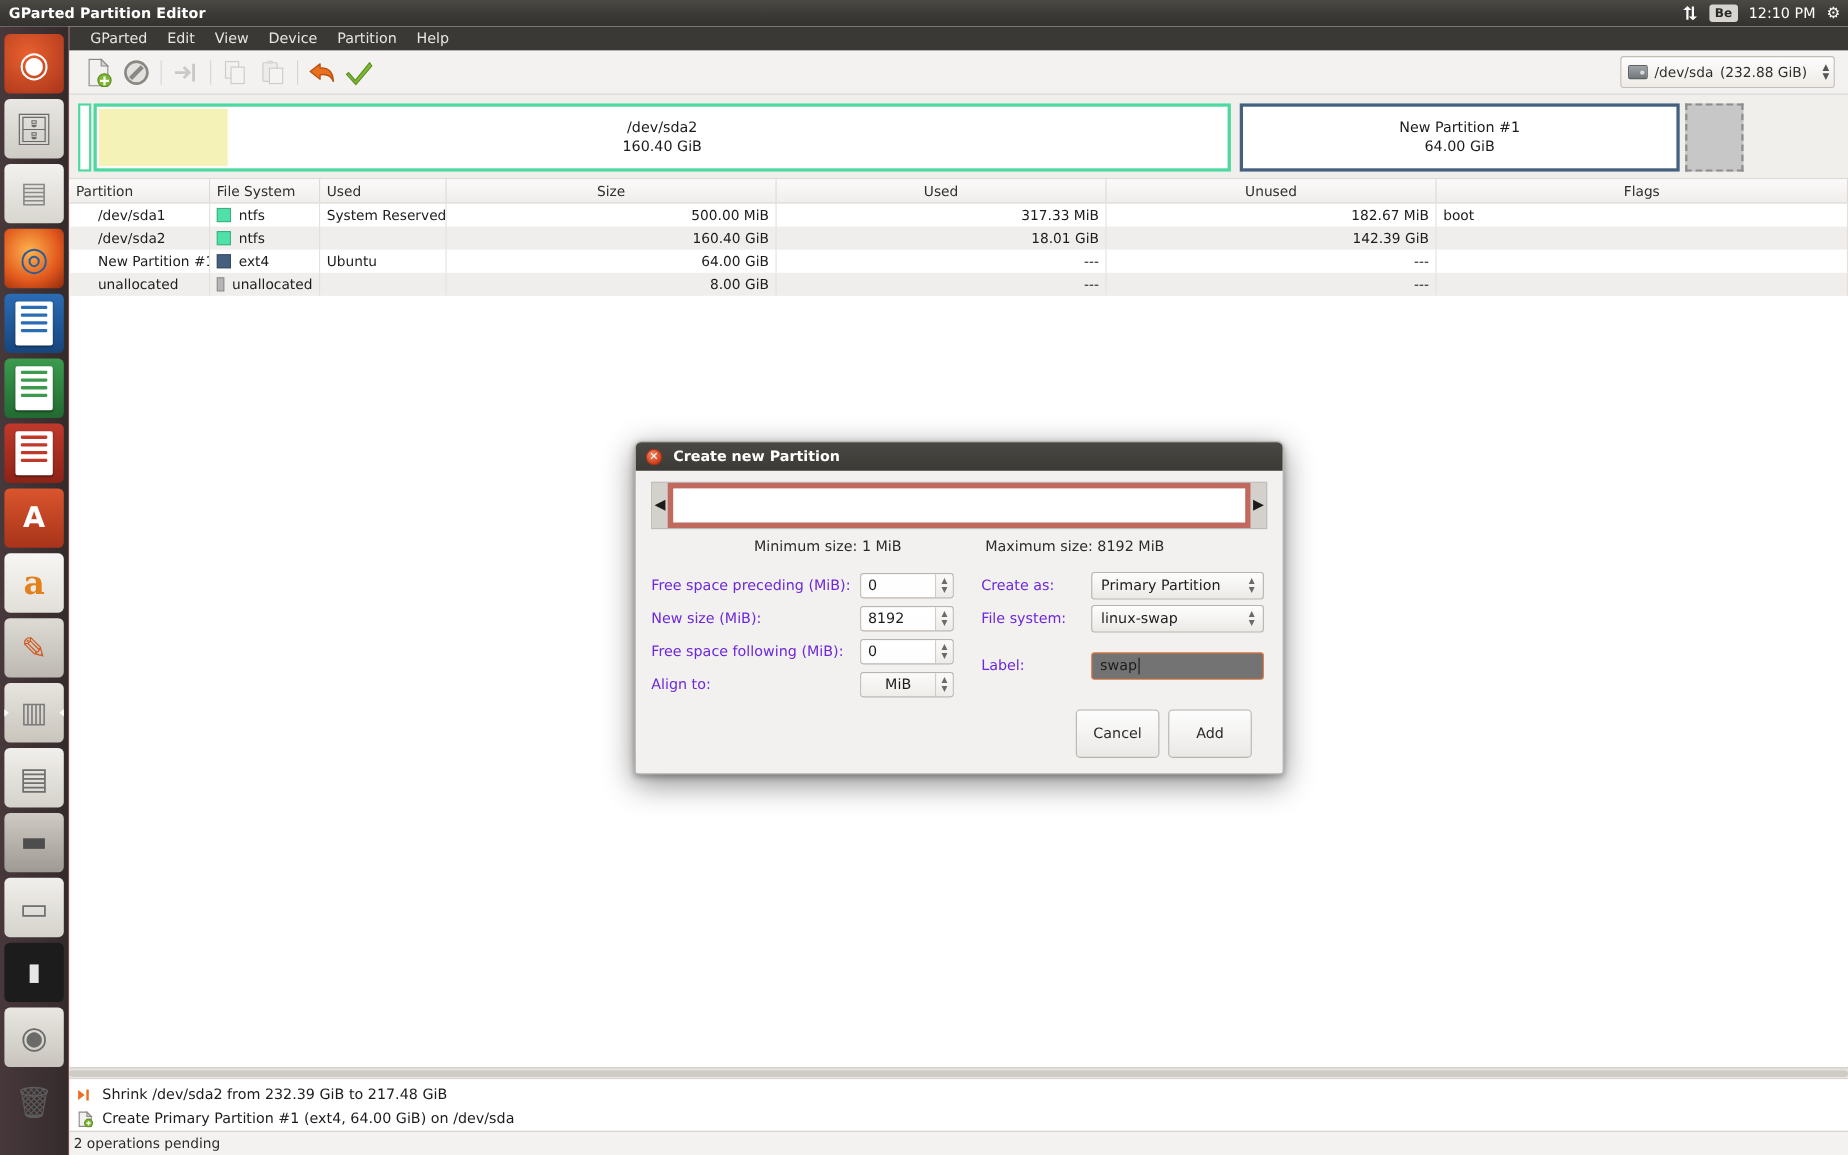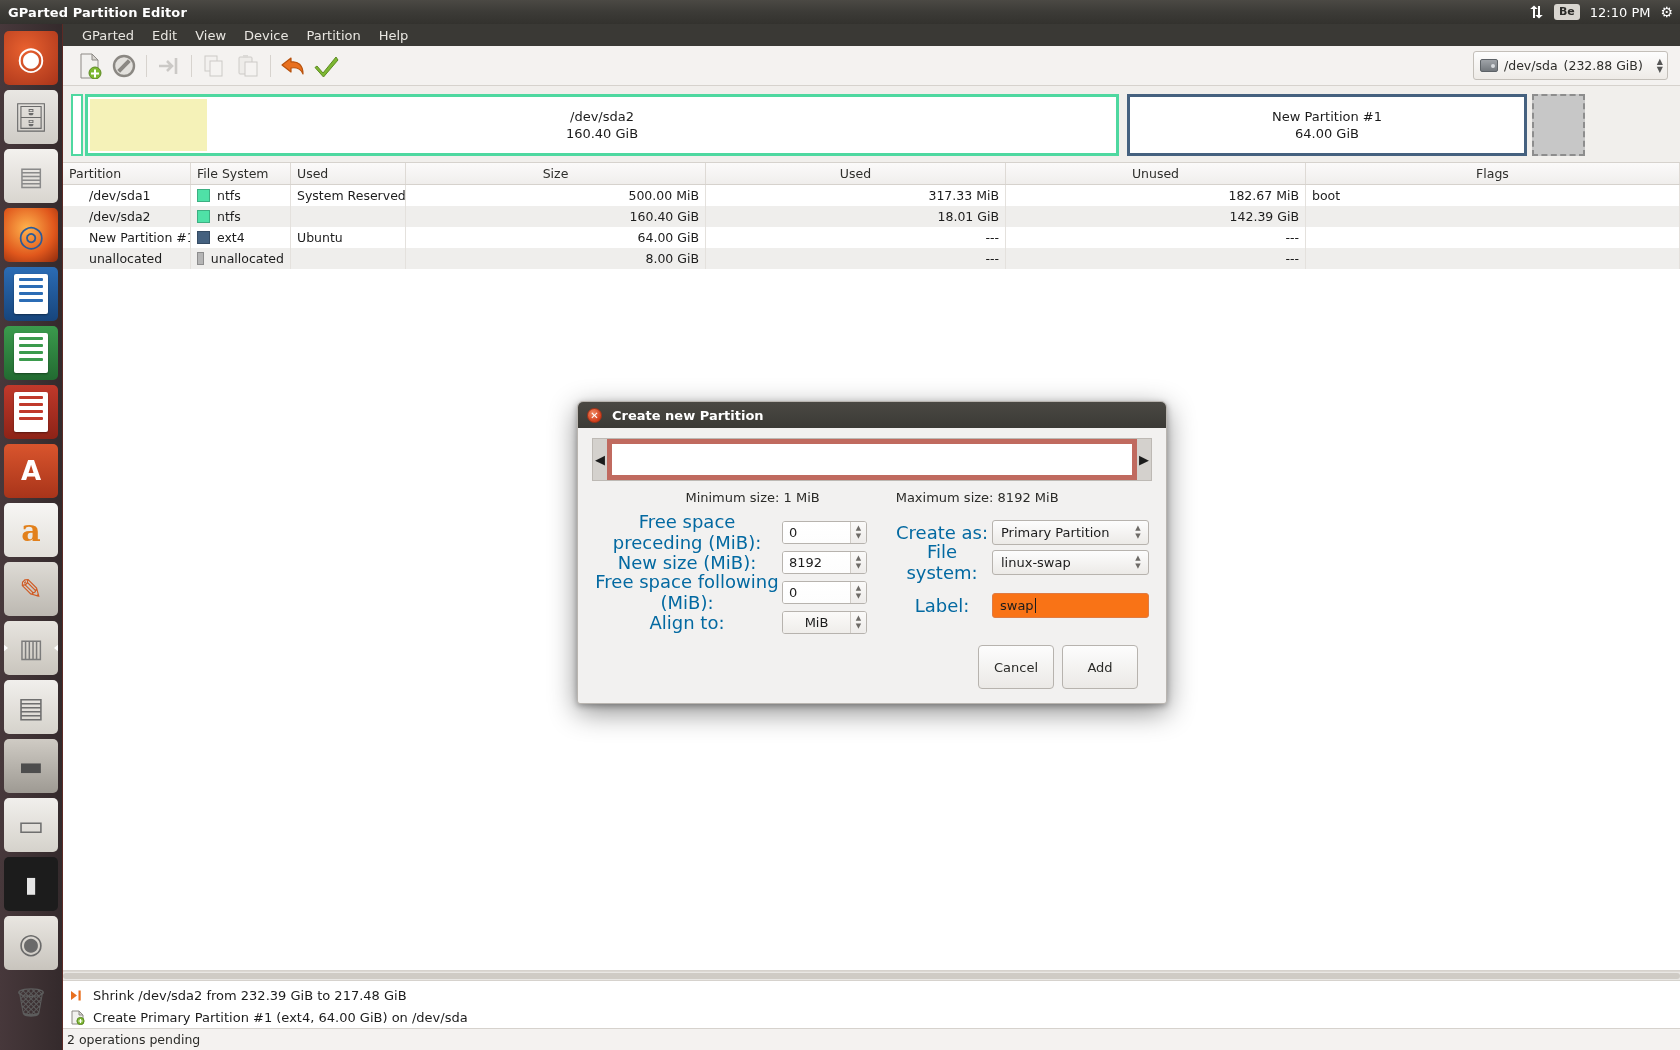--- a/index.html
+++ b/index.html
@@ -210,42 +210,42 @@
   }
   .rs-arrow{width:14px;display:flex;align-items:center;justify-content:center;
     background:#d4d1cd;font-size:13px;color:#1b1b1b;}
   .rs-track{flex:1;background:#c06a5f;padding:5px;}
   .rs-fill{height:100%;background:#ffffff;}
   .sizes{display:flex;justify-content:center;gap:76px;margin-top:9px;font-size:13px;color:#2b2b28;}
   .grid{display:flex;margin-top:12px;}
   .gcol-left{width:290px;}
   .gcol-right{flex:1;padding-left:10px;}
   .frow{display:flex;align-items:center;height:30px;margin-bottom:0px;}
-  .flabel{font-size:18px;color:#0369a1;text-align:center;}
+  .flabel{font-size:13px;color:#6d28d9;}
   .gcol-left .flabel{width:190px;}
   .gcol-right .flabel{width:100px;}
   .spin-wrap{
     display:flex;align-items:stretch;height:23px;width:85px;
     border:1px solid #b7b3ae;border-radius:3px;overflow:hidden;
     background:#fff;
   }
   .spin-val{flex:1;display:flex;align-items:center;padding-left:6px;font-size:13px;color:#1c1c1c;
     background:linear-gradient(#ffffff,#fdfdfd);}
   .spin-val.ctr{justify-content:center;padding-left:0;background:linear-gradient(#fbfaf9,#efedea);}
   .spin-btns{width:16px;background:linear-gradient(#fbfaf9,#eeecea);border-left:1px solid #cfcbc6;
     display:flex;flex-direction:column;align-items:center;justify-content:center;gap:2px;}
   .spin-btns i{font-style:normal;font-size:7px;line-height:6px;color:#6d6a66;}
   .combo{
     height:25px;width:157px;border:1px solid #b7b3ae;border-radius:3px;
     background:linear-gradient(#fdfdfd,#eceae7);
     display:flex;align-items:center;padding:0 2px 0 8px;font-size:13px;color:#1c1c1c;
   }
   .combo .spin-btns{height:100%;background:transparent;border-left:none;margin-left:auto;}
   .textfield{
-    height:25px;width:157px;border:1px solid #e07b42;border-radius:3px;background:#f97316;
+    height:25px;width:157px;border:1px solid #e07b42;border-radius:3px;background:#737373;
     display:flex;align-items:center;padding-left:7px;font-size:13px;color:#1c1c1c;
   }
   .caret{display:inline-block;width:1px;height:15px;background:#1c1c1c;margin-left:1px;}
   .dlg-buttons{display:flex;justify-content:flex-end;gap:8px;padding:8px 14px 0 0;}
   .btn{
     min-width:76px;height:44px;border:1px solid #b7b3ae;border-radius:4px;
     background:linear-gradient(#fdfdfd,#ebe9e6);
     display:flex;align-items:center;justify-content:center;font-size:13px;color:#2b2b28;
   }
 </style>

